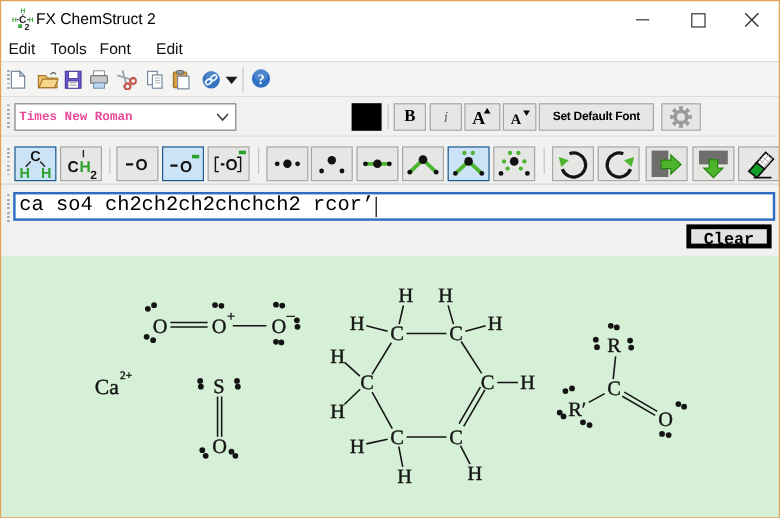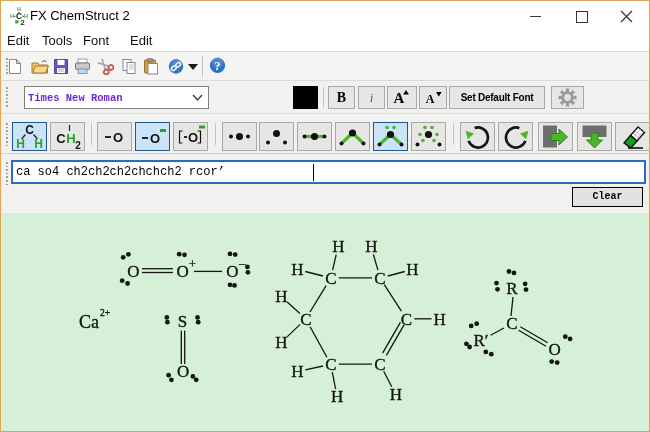--- a/index.html
+++ b/index.html
@@ -10,28 +10,28 @@
 #title{position:absolute;left:29px;top:0;height:30px;line-height:30px;font-size:13px;color:#000;}
 #menubar{position:absolute;left:1px;top:30px;width:648px;height:21px;background:#fff;border-bottom:1px solid #d5d5d5;}
 .menu{position:absolute;top:0;height:21px;line-height:21px;font-size:13px;color:#111;}
 #tb1{position:absolute;left:1px;top:52px;width:648px;height:28px;background:#f4f4f3;border-bottom:1px solid #dcdcda;}
 #tb2{position:absolute;left:1px;top:81px;width:648px;height:32px;background:#f1f1f0;border-bottom:1px solid #dcdcda;}
 #tb3{position:absolute;left:1px;top:114px;width:648px;height:39px;background:#f1f1f0;border-bottom:1px solid #d0d0ce;}
 #inputrow{position:absolute;left:1px;top:154px;width:648px;height:59px;background:#f1f1f0;}
 #canvas text{stroke:#141414;stroke-width:0.35px;}
 #canvas{position:absolute;left:1px;top:213px;width:648px;height:218px;background:#d6f0d7;}
 .grip{position:absolute;left:5px;width:2px;background:repeating-linear-gradient(to bottom,#9f9f9f 0 1.6px,rgba(0,0,0,0) 1.6px 3.6px);}
-.combo{position:absolute;background:#fff;border:1px solid #7f7f7f;font-family:"Liberation Mono",monospace;color:#6d28d9;font-weight:bold;margin-left:12px;}
+.combo{position:absolute;background:#fff;border:1px solid #7f7f7f;font-family:"Liberation Mono",monospace;color:#ec4899;font-weight:bold;}
 .chev{position:absolute;right:5px;top:5px;width:11px;height:11px;}
 .btn{position:absolute;background:#e6e6e5;border:1px solid #a8a8a6;box-sizing:border-box;}
 .btn.sel{background:#cbe3f6;border:1px solid #20598f;}
 .mono{font-family:Liberation Sans, sans-serif;}
 #inputbox{position:absolute;left:11px;top:160px;width:635px;height:24px;background:#fff;border:2px solid #2b6cc0;box-sizing:border-box;}
-#inputtext{position:absolute;left:3px;top:1px;height:18px;line-height:18px;font-family:"Liberation Mono",monospace;font-size:12px;color:#000;white-space:pre;}
-#clearbtn{position:absolute;left:572px;top:187px;width:71px;height:20px;background:#e2e2e1;border:1px solid #000000;box-sizing:border-box;text-align:center;font-family:"Liberation Mono",monospace;font-size:10px;line-height:18px;color:#000;font-weight:bold;}
+#inputtext{position:absolute;left:3px;top:1px;height:18px;line-height:18px;font-family:"Liberation Mono",monospace;font-size:17px;color:#000;white-space:pre;}
+#clearbtn{position:absolute;left:572px;top:187px;width:71px;height:20px;background:#e2e2e1;border:4px solid #000000;box-sizing:border-box;text-align:center;font-family:"Liberation Mono",monospace;font-size:14px;line-height:18px;color:#000;font-weight:bold;}
 </style>
 </head>
 <body>
 <div id="win">
   <div id="frame"></div>
 
   <div id="titlebar">
     <svg class="abs" style="left:9px;top:5px" width="20" height="20" viewBox="0 0 20 20">
       <g font-family="Liberation Sans,sans-serif" font-weight="bold">
         <text x="9" y="5" font-size="5.5" fill="#3ba33b" text-anchor="middle">H</text>

